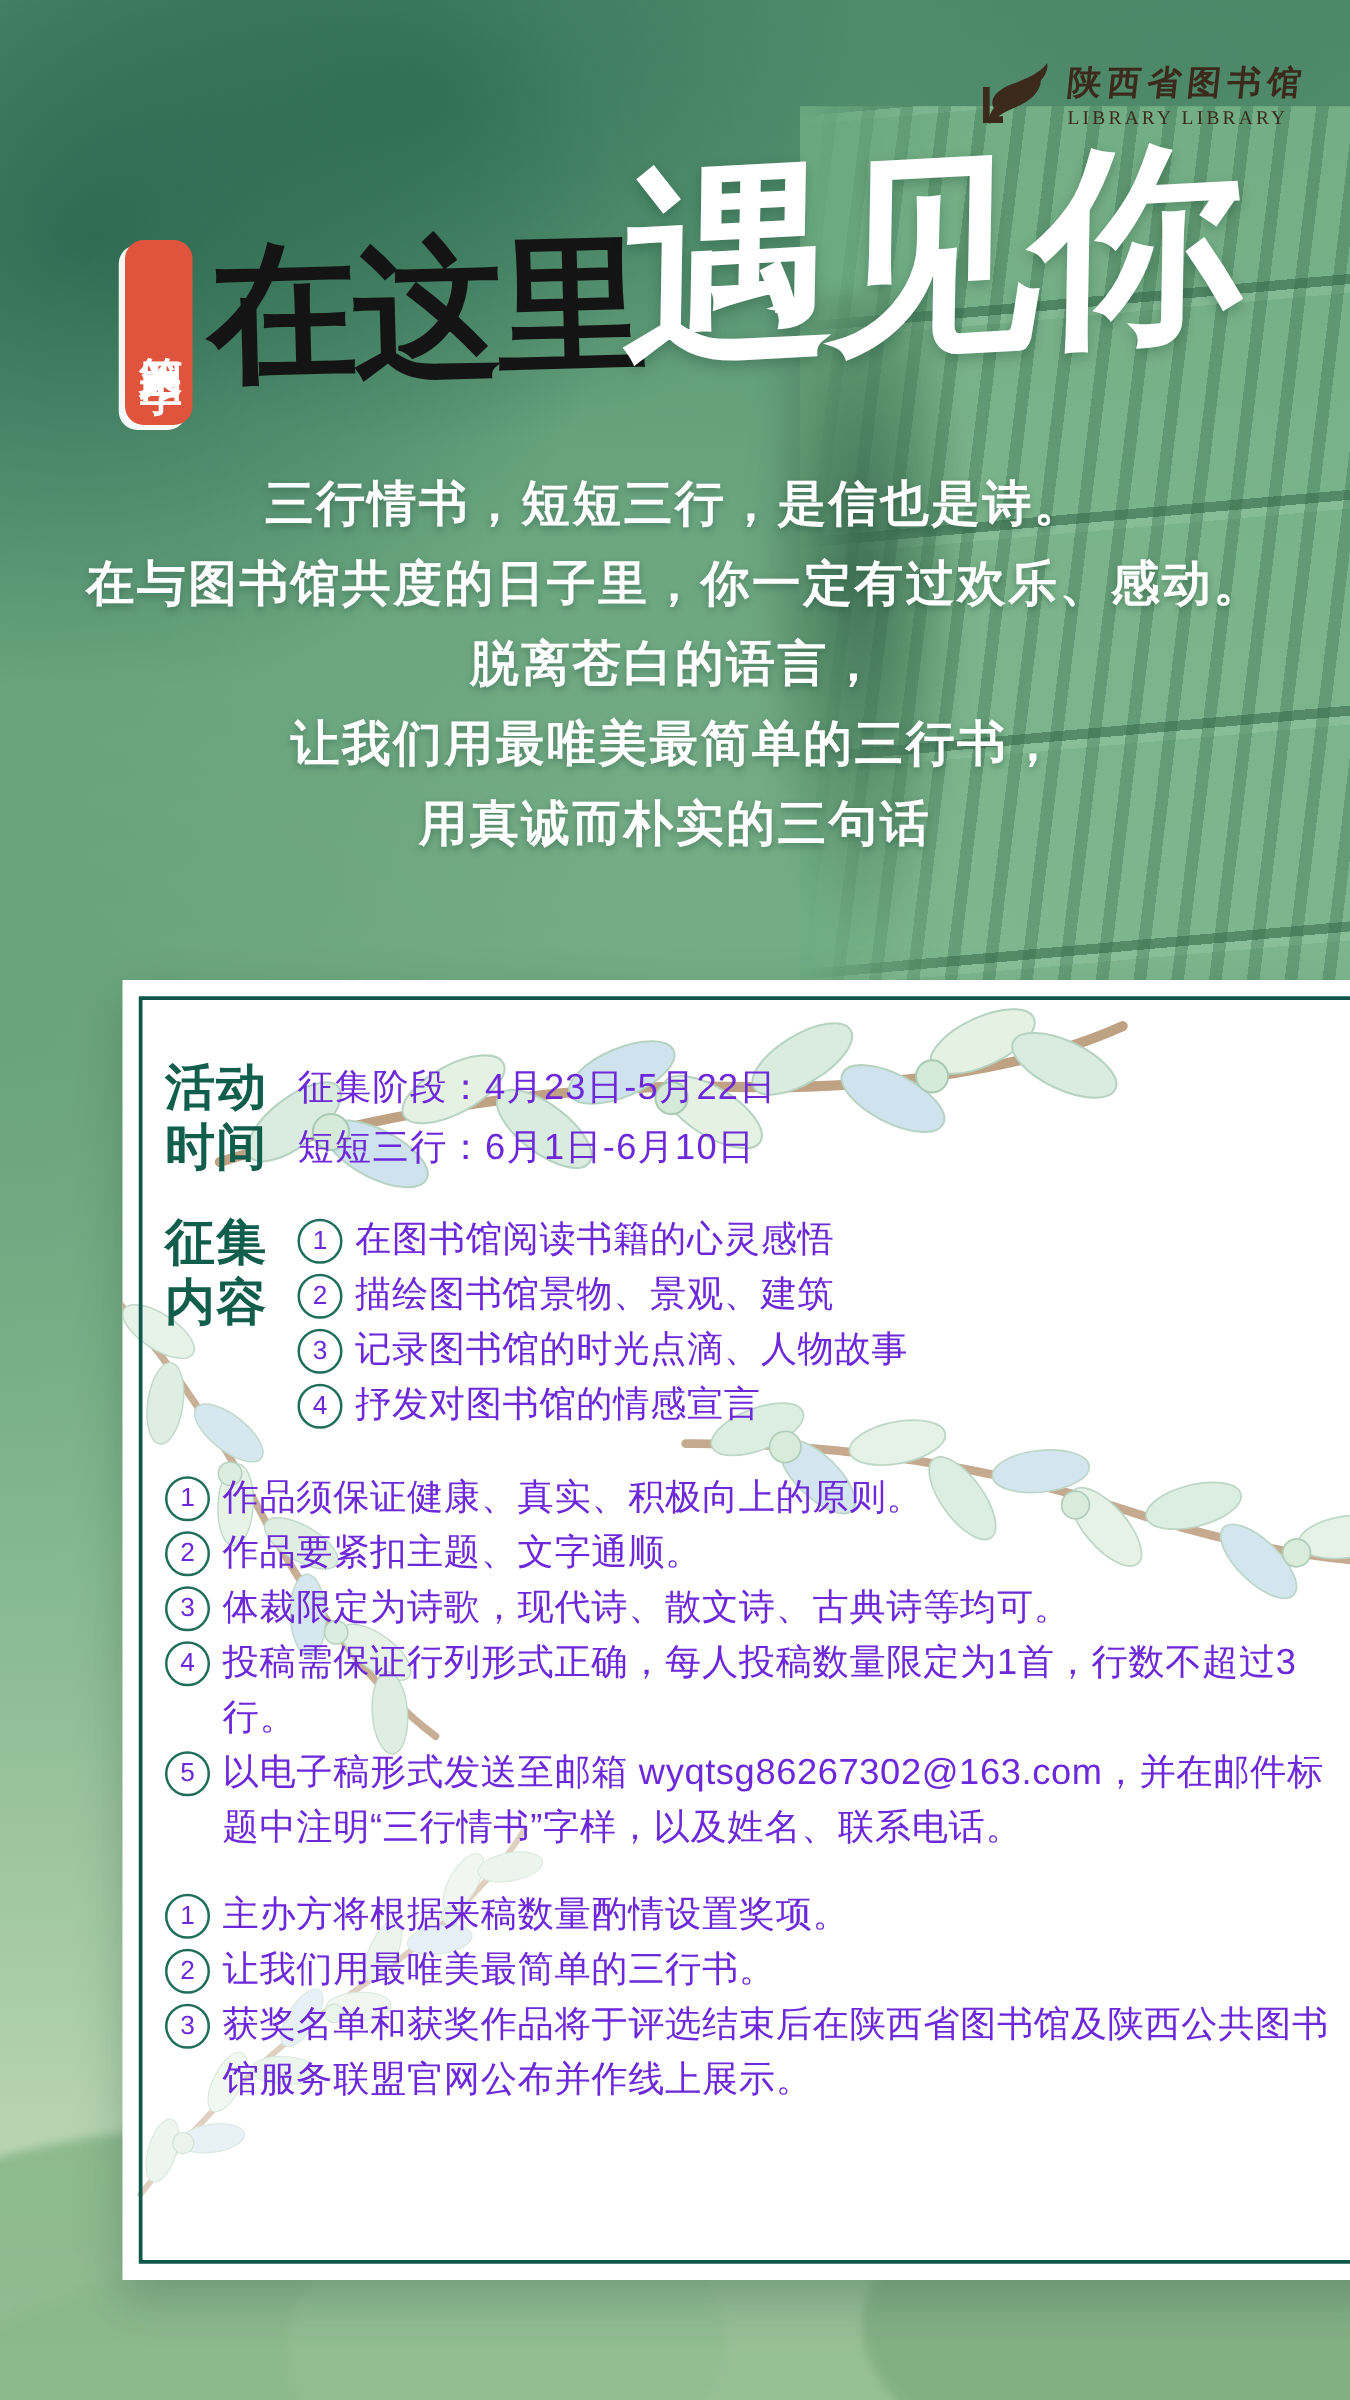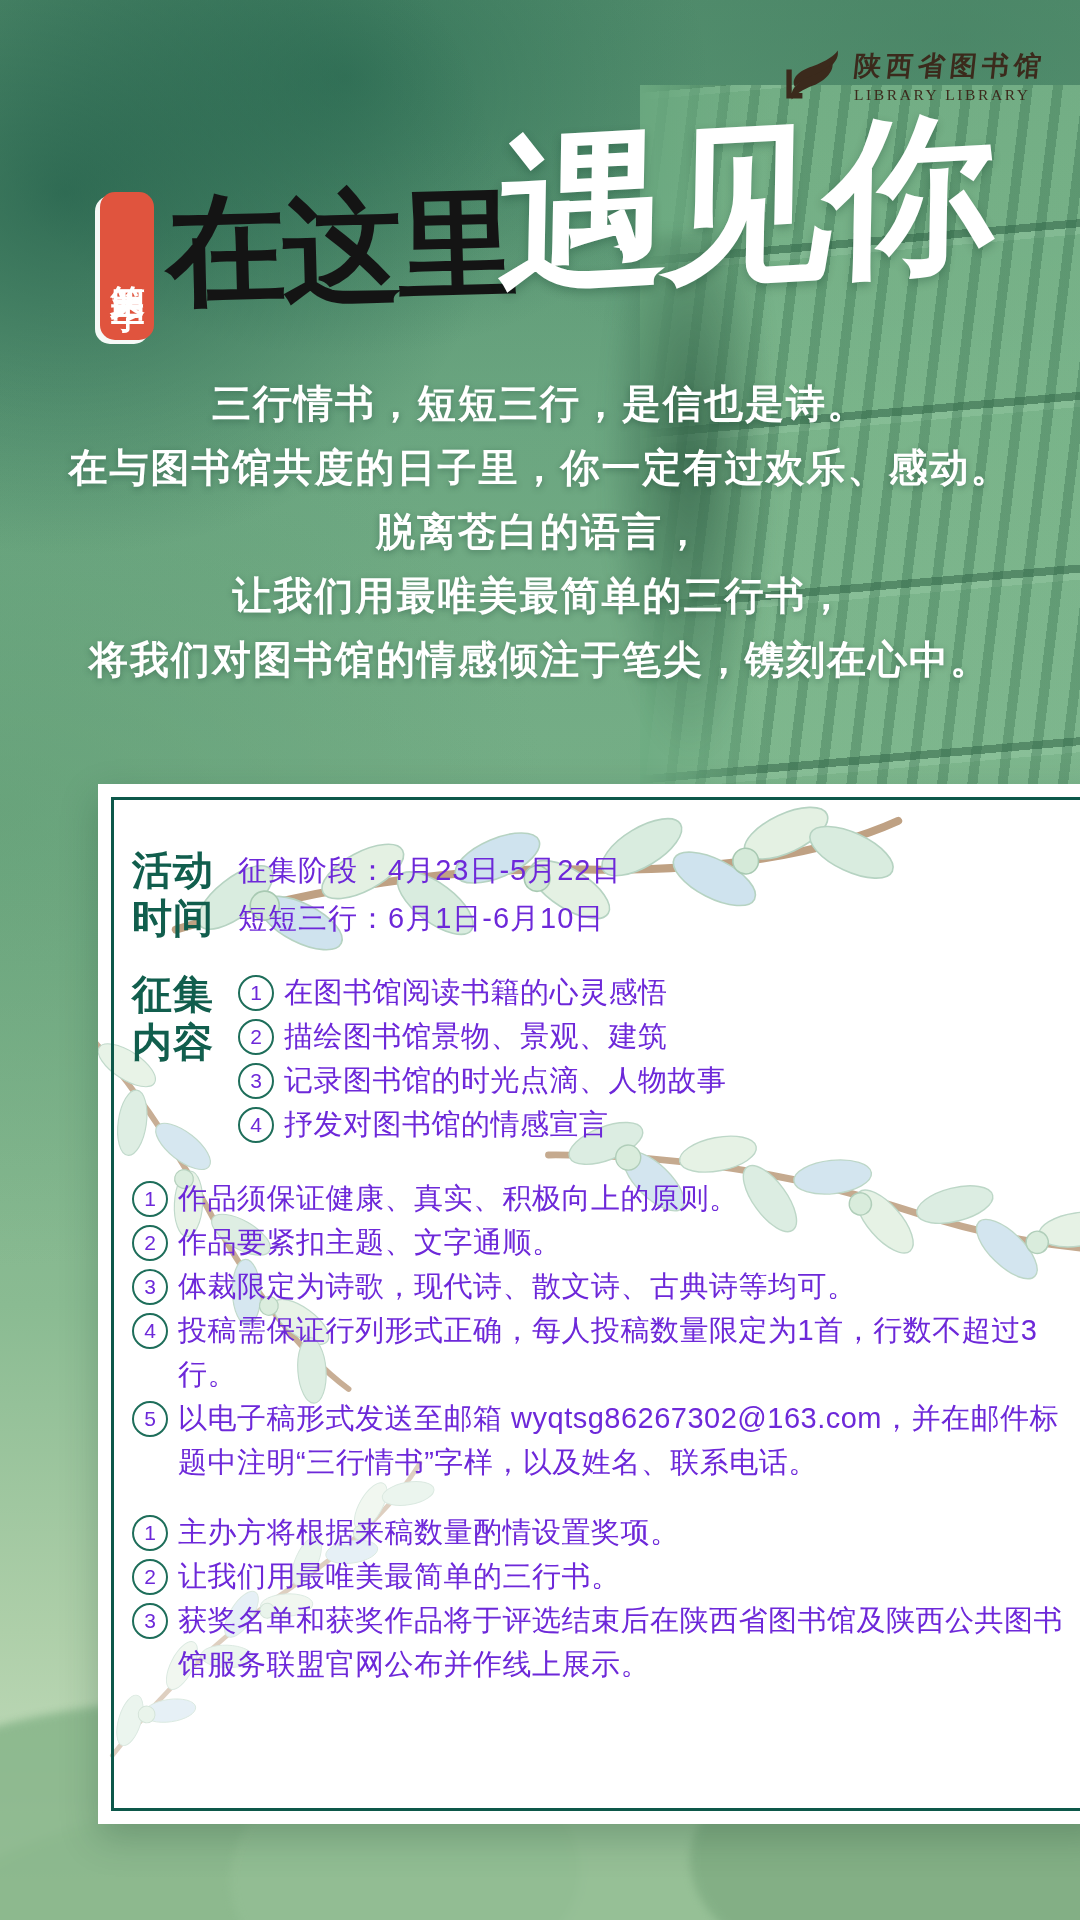--- a/index.html
+++ b/index.html
@@ -124,21 +124,21 @@
 
   <div class="badge">第四季</div>
   <div class="title-black">在这里</div>
   <div class="title-white">遇见你</div>
 
   <div class="intro">
     <div class="intro-line">三行情书，短短三行，是信也是诗。</div>
     <div class="intro-line">在与图书馆共度的日子里，你一定有过欢乐、感动。</div>
     <div class="intro-line">脱离苍白的语言，</div>
     <div class="intro-line">让我们用最唯美最简单的三行书，</div>
-    <div class="intro-line">将我们对图书馆的情感倾注于笔尖，镌刻在心中。</div>
+    <div class="intro-line">用真诚而朴实的三句话</div>
   </div>
 
   <section class="card">
     <svg class="leaf leaf-a" viewBox="0 0 460 120">
         <use href="#branch"></use>
       </svg>
     <svg class="leaf leaf-b" viewBox="0 0 460 120">
         <use href="#branch"></use>
       </svg>
     <svg class="leaf leaf-c" viewBox="0 0 460 120">

